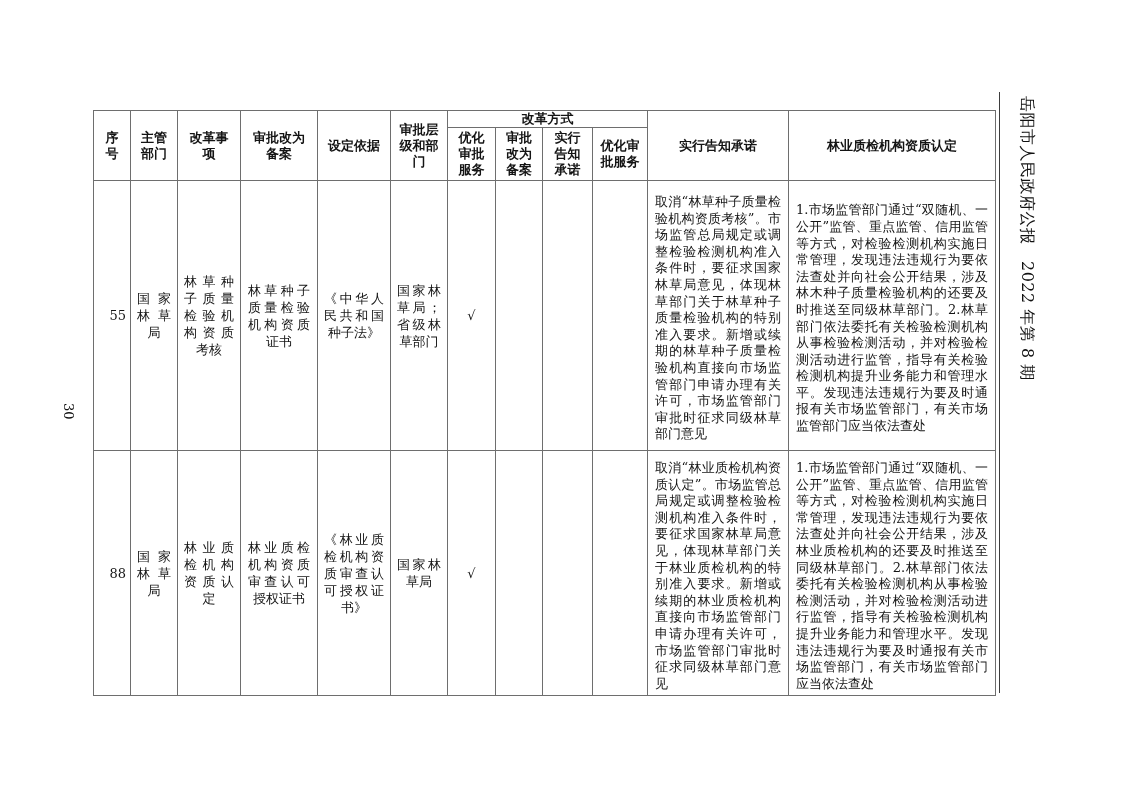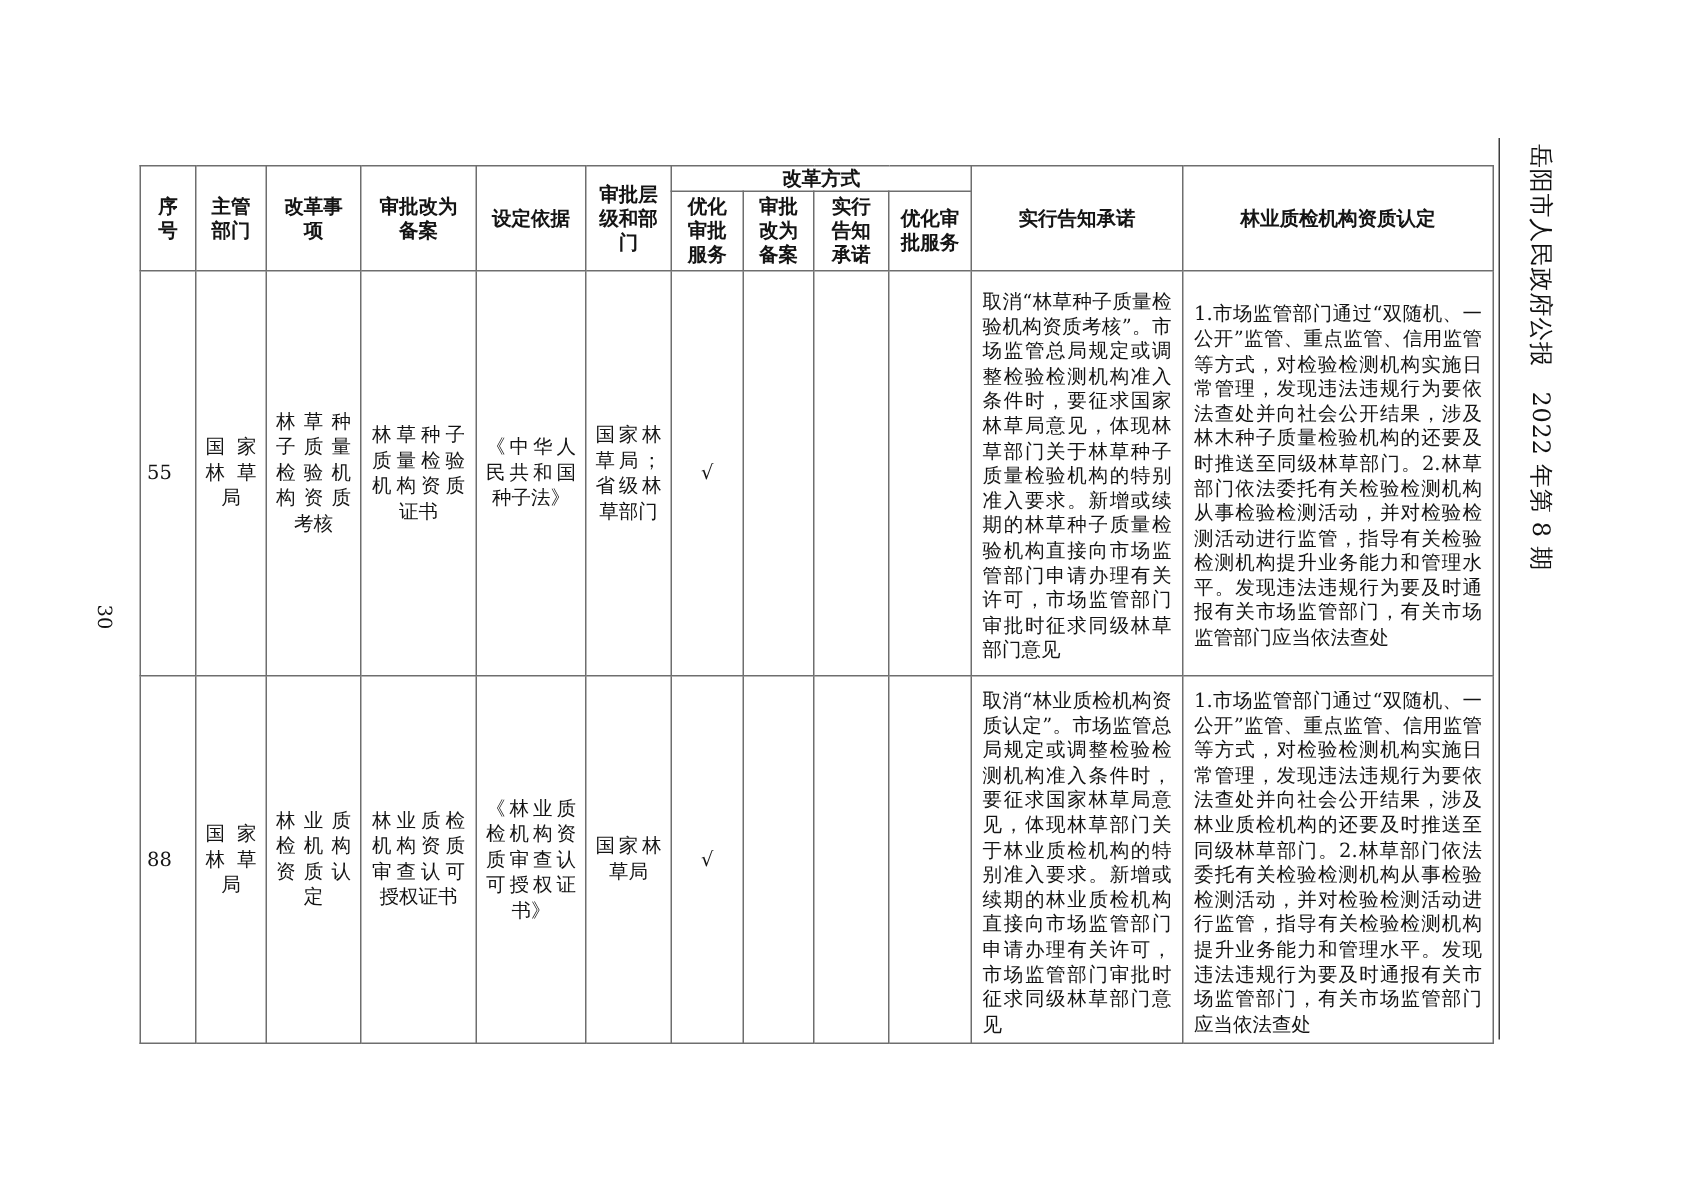--- a/index.html
+++ b/index.html
@@ -31,21 +31,21 @@
   tr.hrow2 { height: 53px; }
   tr.row-55 { height: 270px; }
   tr.row-56 { height: 242px; }
 
   th.h-reform  { padding: 0 13px; }
   th.h-license { padding: 0 9px; }
   th.h-basis   { padding: 0 9px; }
   th.h-mode    { padding: 0 2px; }
   th.h-optimize{ padding: 0 4px; }
 
-  td.c-seq   { text-align: left; padding: 0 4px; line-height: 17px; }
+  td.c-seq   { text-align: right; padding: 0 4px; line-height: 17px; }
   td.c-mid   { text-align: justify; text-align-last: center; text-justify: inter-character; line-height: 17px; }
   td.c-dept, td.c-reform, td.c-basis, td.c-approval { padding: 0 6px; }
   td.c-license { padding: 16px 7px; }
   td.c-check { text-align: center; font-size: 13px; padding: 0 2px; }
   td.cell-long {
     vertical-align: top;
     text-align: justify;
     text-justify: inter-character;
     line-height: 16.6px;
     padding: 9px 7px 3px 7px;

